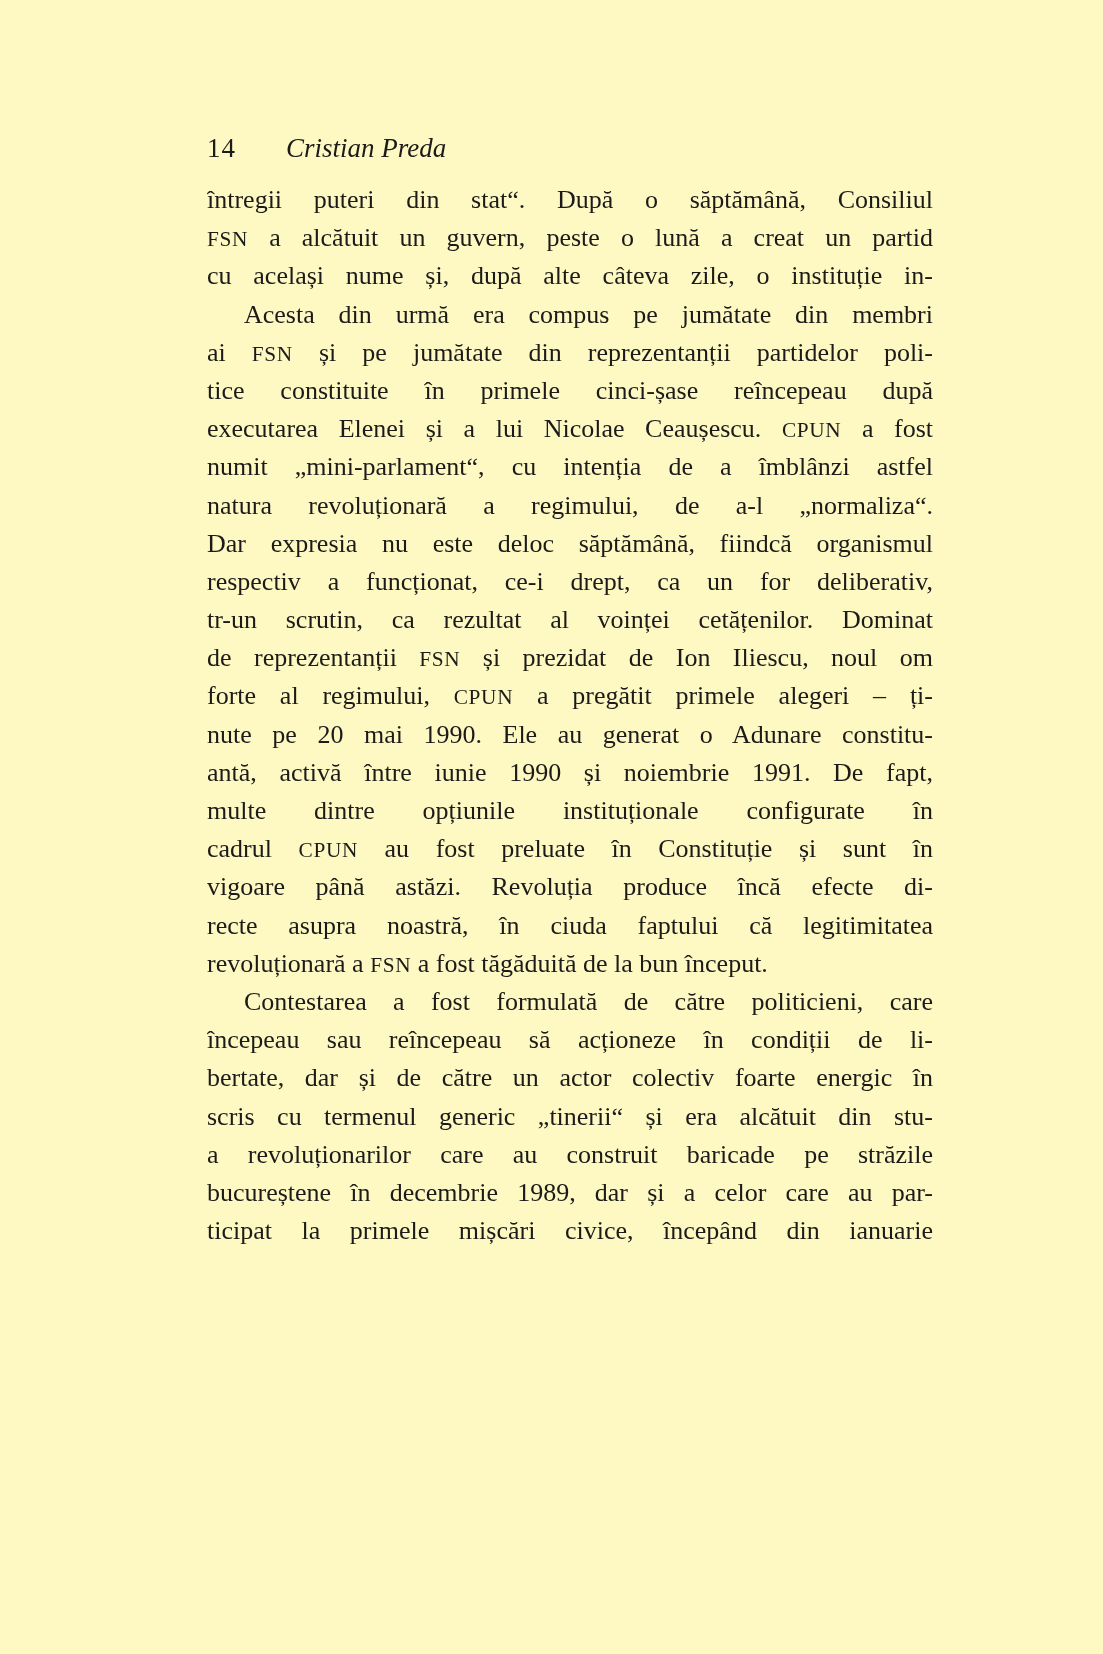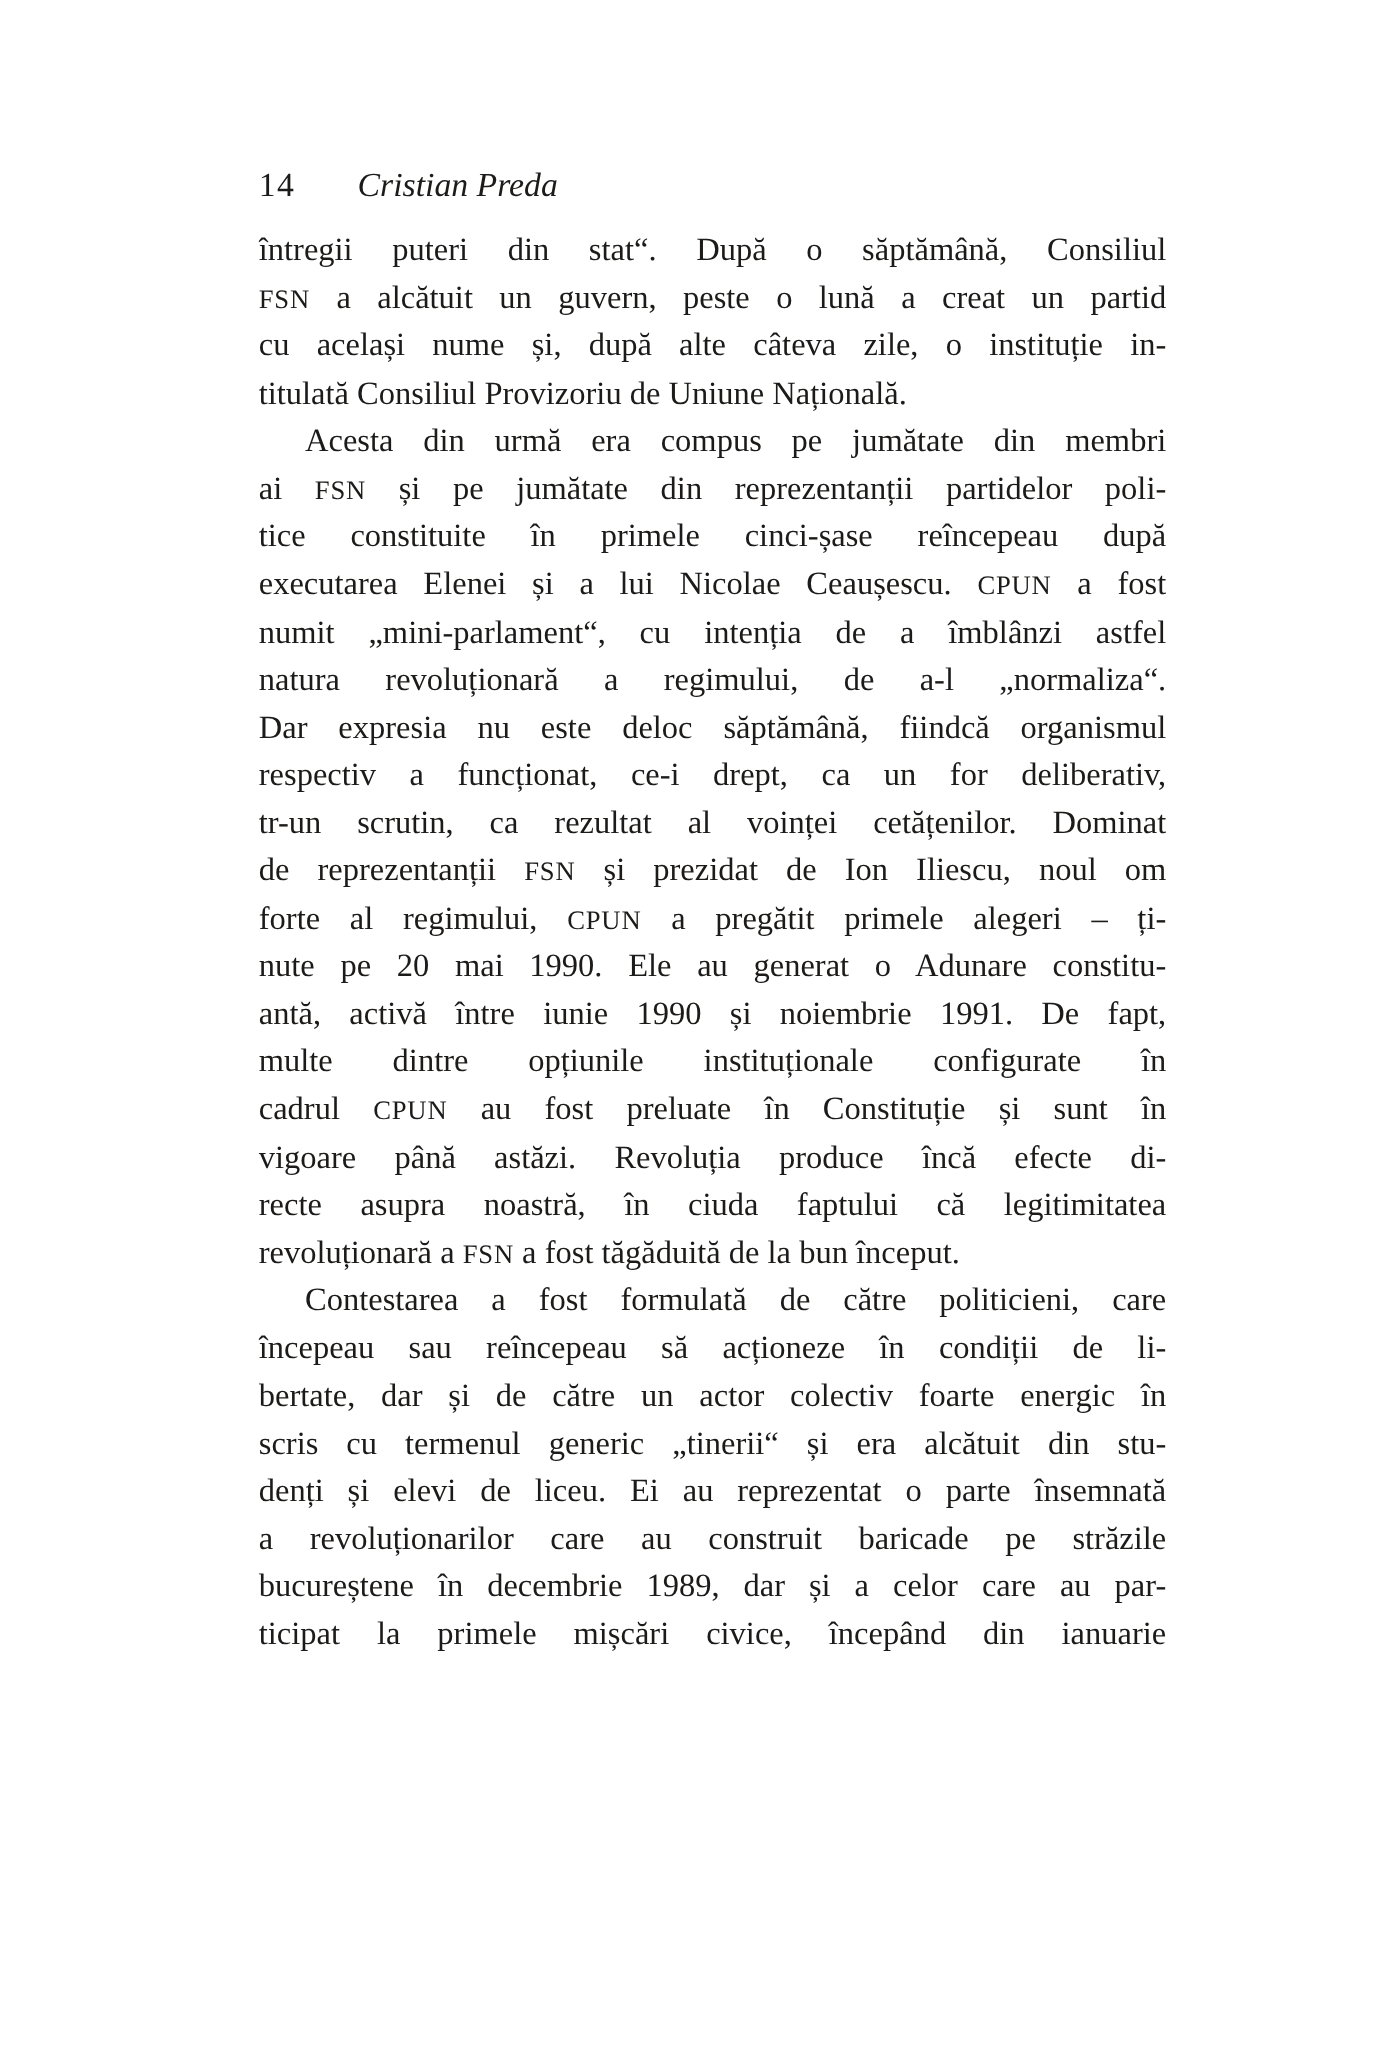--- a/index.html
+++ b/index.html
@@ -60,29 +60,28 @@
     padding-left: 37px;
   }
   .sc {
     font-size: 0.82em;
     letter-spacing: 0.03em;
   }
 </style>
 </head>
 <body>
 
-<div class="page" style="background: #ffffff; color: rgb(28, 27, 25);">
+<div class="page" style="background: #fef9c3; color: rgb(28, 27, 25);">
   <div class="running-header">
     <span class="page-number">14</span><span class="running-title">Cristian Preda</span>
   </div>
   <div class="text-column">
       <div class="line">întregii puteri din stat“. După o săptămână, Consiliul</div>
       <div class="line"><span class="sc">FSN</span> a alcătuit un guvern, peste o lună a creat un partid</div>
       <div class="line">cu același nume și, după alte câteva zile, o instituție in-</div>
-      <div class="line end">titulată Consiliul Provizoriu de Uniune Națională.</div>
       <div class="line indent">Acesta din urmă era compus pe jumătate din membri</div>
       <div class="line">ai <span class="sc">FSN</span> și pe jumătate din reprezentanții partidelor poli-</div>
       <div class="line">tice constituite în primele cinci-șase reîncepeau după</div>
       <div class="line">executarea Elenei și a lui Nicolae Ceaușescu. <span class="sc">CPUN</span> a fost</div>
       <div class="line">numit „mini-parlament“, cu intenția de a îmblânzi astfel</div>
       <div class="line">natura revoluționară a regimului, de a-l „normaliza“.</div>
       <div class="line">Dar expresia nu este deloc săptămână, fiindcă organismul</div>
       <div class="line">respectiv a funcționat, ce-i drept, ca un for deliberativ,</div>
       <div class="line">tr-un scrutin, ca rezultat al voinței cetățenilor. Dominat</div>
       <div class="line">de reprezentanții <span class="sc">FSN</span> și prezidat de Ion Iliescu, noul om</div>
@@ -91,18 +90,17 @@
       <div class="line">antă, activă între iunie 1990 și noiembrie 1991. De fapt,</div>
       <div class="line">multe dintre opțiunile instituționale configurate în</div>
       <div class="line">cadrul <span class="sc">CPUN</span> au fost preluate în Constituție și sunt în</div>
       <div class="line">vigoare până astăzi. Revoluția produce încă efecte di-</div>
       <div class="line">recte asupra noastră, în ciuda faptului că legitimitatea</div>
       <div class="line end">revoluționară a <span class="sc">FSN</span> a fost tăgăduită de la bun început.</div>
       <div class="line indent">Contestarea a fost formulată de către politicieni, care</div>
       <div class="line">începeau sau reîncepeau să acționeze în condiții de li-</div>
       <div class="line">bertate, dar și de către un actor colectiv foarte energic în</div>
       <div class="line">scris cu termenul generic „tinerii“ și era alcătuit din stu-</div>
-      <div class="line">denți și elevi de liceu. Ei au reprezentat o parte însemnată</div>
       <div class="line">a revoluționarilor care au construit baricade pe străzile</div>
       <div class="line">bucureștene în decembrie 1989, dar și a celor care au par-</div>
       <div class="line">ticipat la primele mișcări civice, începând din ianuarie</div>
     </div>
 </div>
 
 </body></html>

